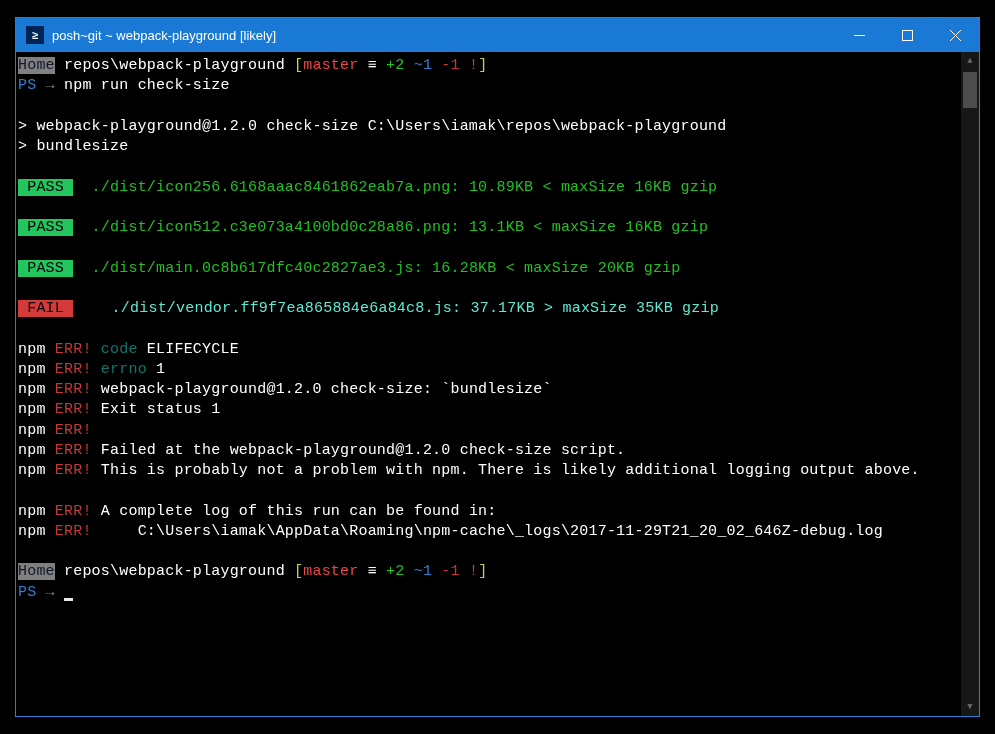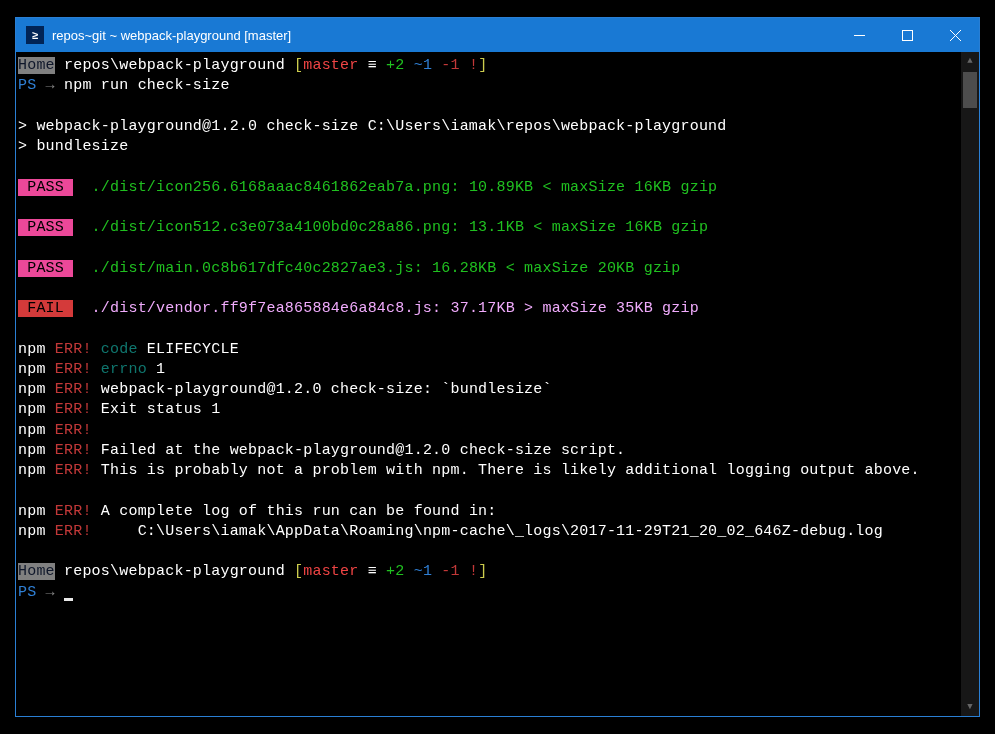--- a/index.html
+++ b/index.html
@@ -95,44 +95,44 @@
     }
     .scroll-arrow.up { top: 0; }
     .scroll-arrow.down { bottom: 0; }
 
     .c-white    { color: #ffffff; }
     .c-dgray    { color: #868686; }
     .c-cyan     { color: #ef4444; }
     .c-yellow   { color: #cccc4d; }
     .c-blue     { color: #2f7fd4; }
     .c-green    { color: #20c020; }
-    .c-red      { color: #f0abfc; }
+    .c-red      { color: #5eead4; padding-left: 20px; }
     .c-magenta  { color: #0f766e; }
     .c-darkred  { color: #c23838; }
 
     .bg-gray   { background: #808080; color: #0f172a; }
-    .bg-green  { background: #ec4899; color: #000; text-align: center; }
+    .bg-green  { background: #22c55e; color: #000; text-align: center; }
     .bg-red    { background: #d43a3a; color: #000; text-align: center; }
 
     .cursor {
       display: inline-block;
       width: 9px;
       height: 3px;
       background: #e8e8e8;
       vertical-align: bottom;
       margin-bottom: 2px;
     }
   </style>
 </head>
 <body>
 
 <div class="window">
   <div class="titlebar">
     <div class="titlebar-icon">≥</div>
-    <div class="titlebar-title">repos~git ~ webpack-playground [master]</div>
+    <div class="titlebar-title">posh~git ~ webpack-playground [likely]</div>
     <div class="window-controls">
       <div class="window-btn">
         <svg viewBox="0 0 11 11">
             <line x1="0" y1="5.5" x2="11" y2="5.5" stroke="#fff" stroke-width="1"></line>
           </svg>
       </div>
       <div class="window-btn">
         <svg viewBox="0 0 11 11">
             <rect x="0.5" y="0.5" width="10" height="10" fill="none" stroke="#fff" stroke-width="1"></rect>
           </svg>

